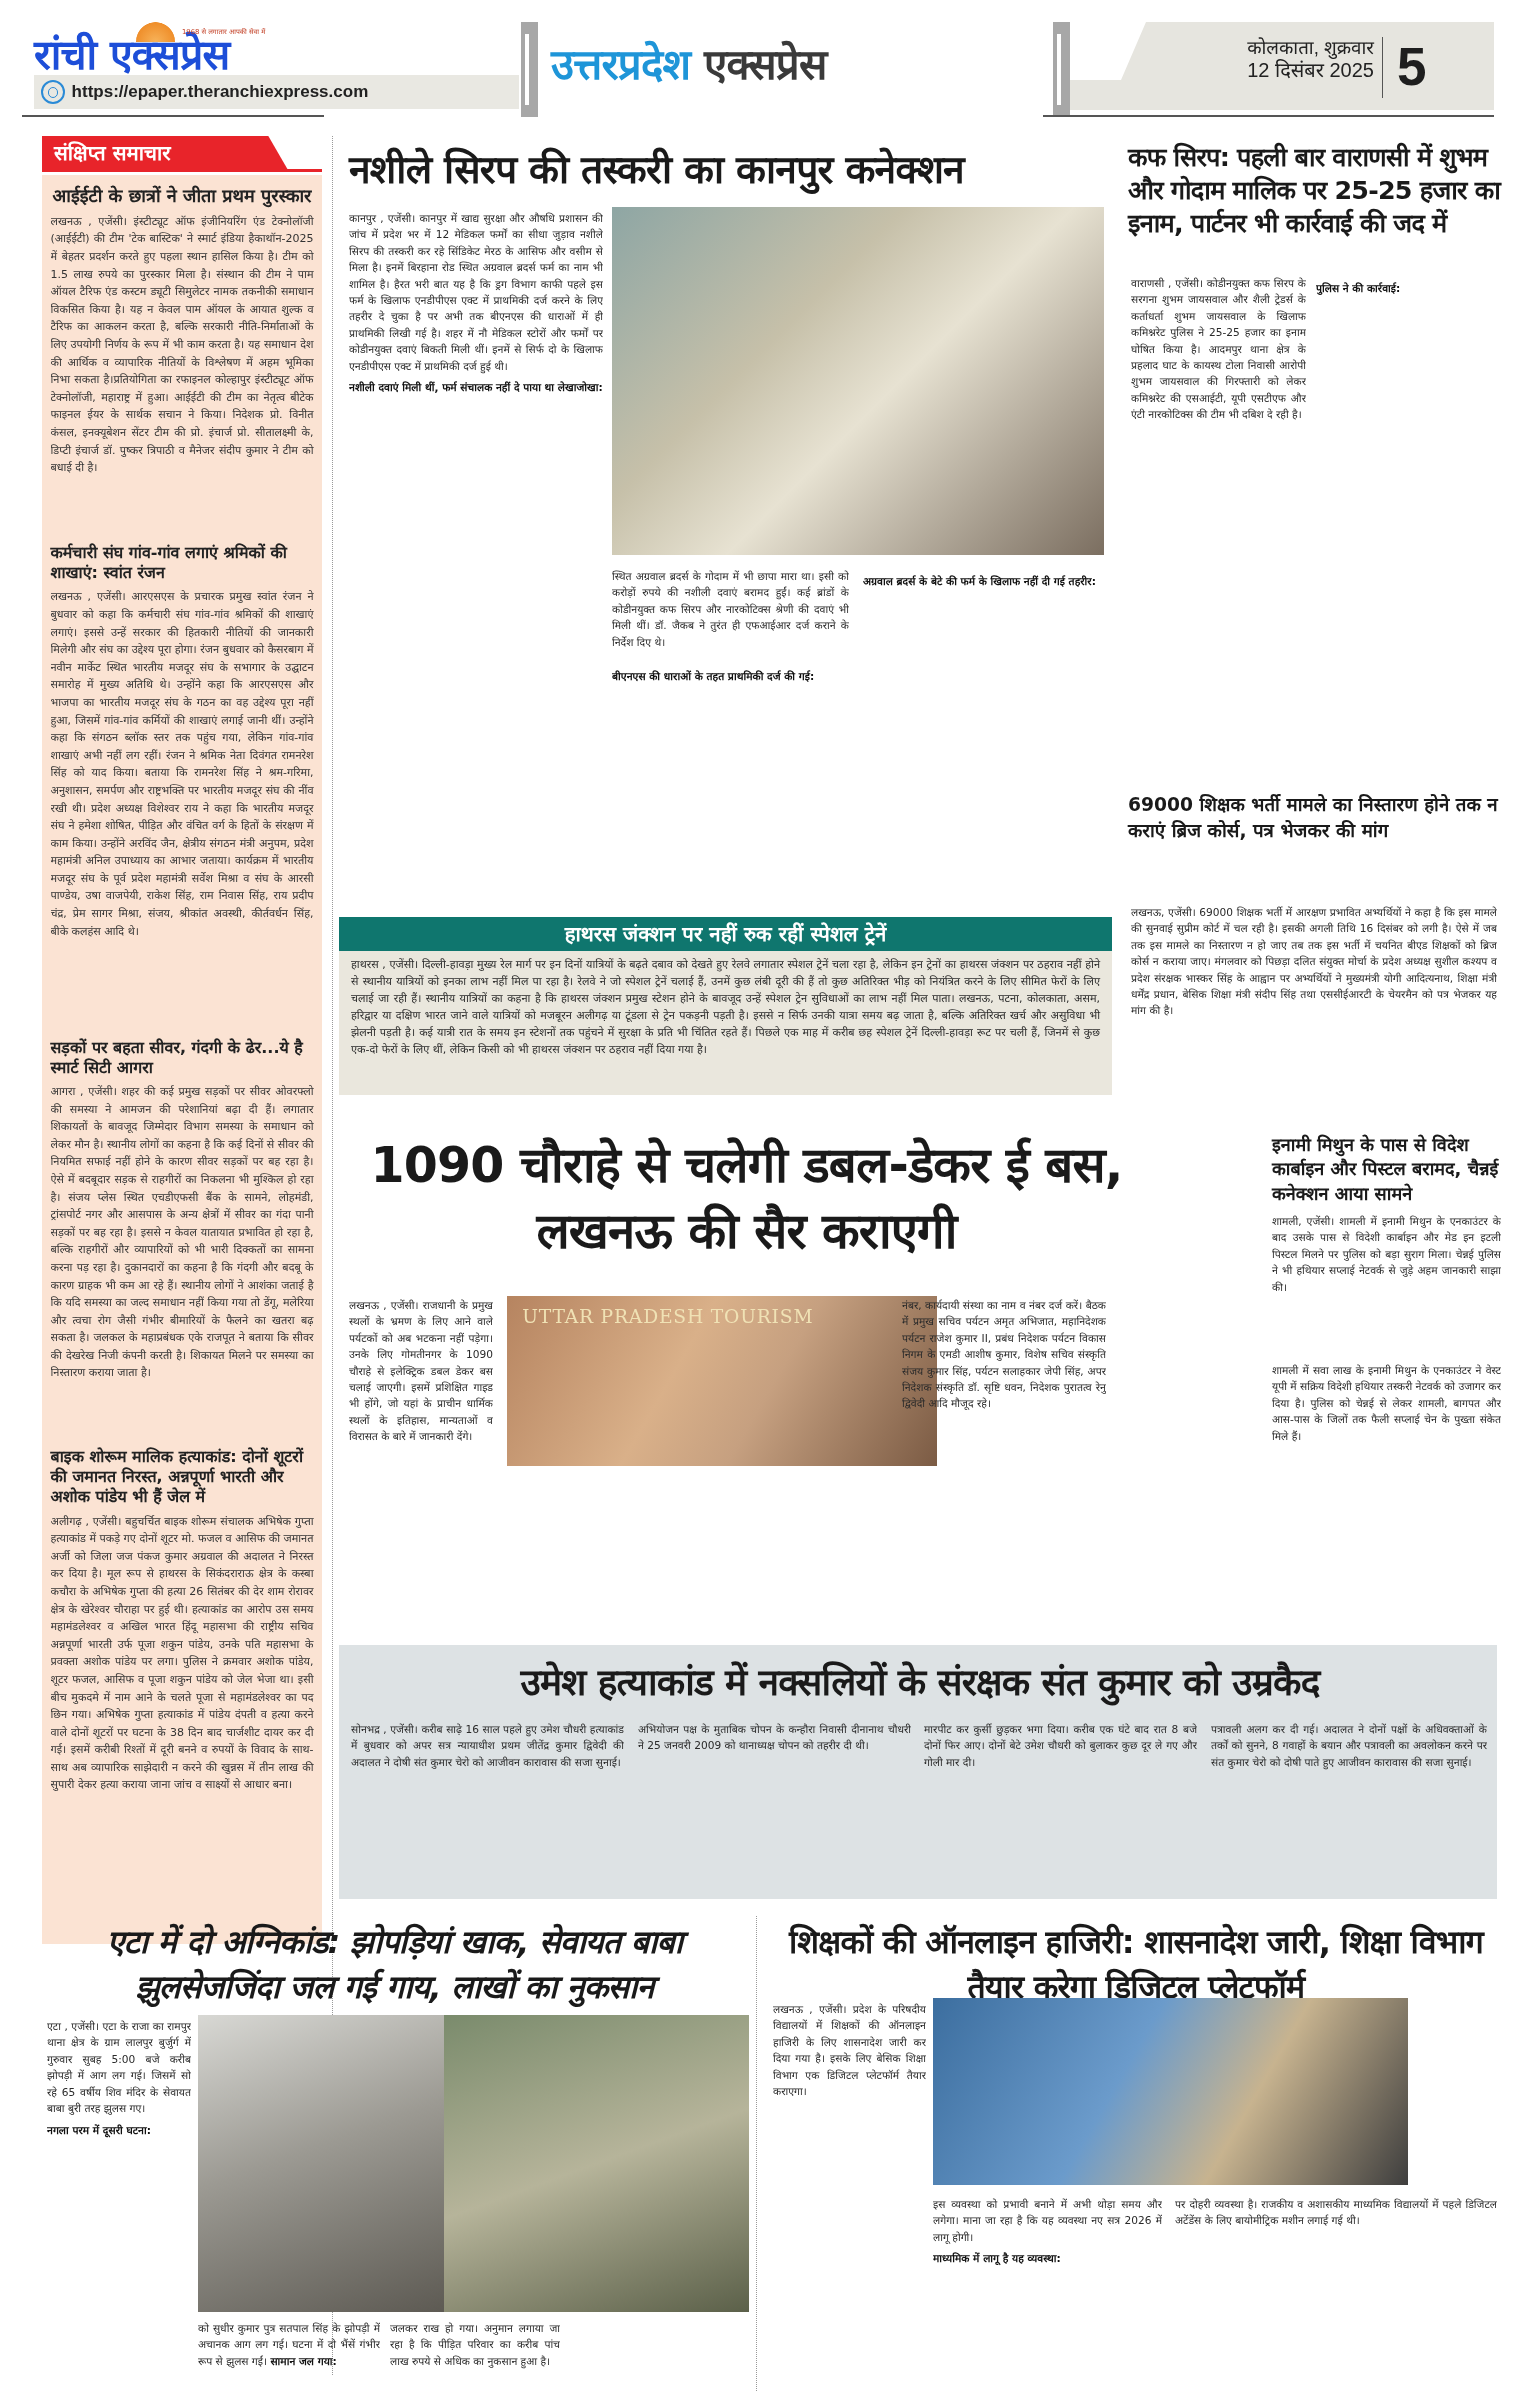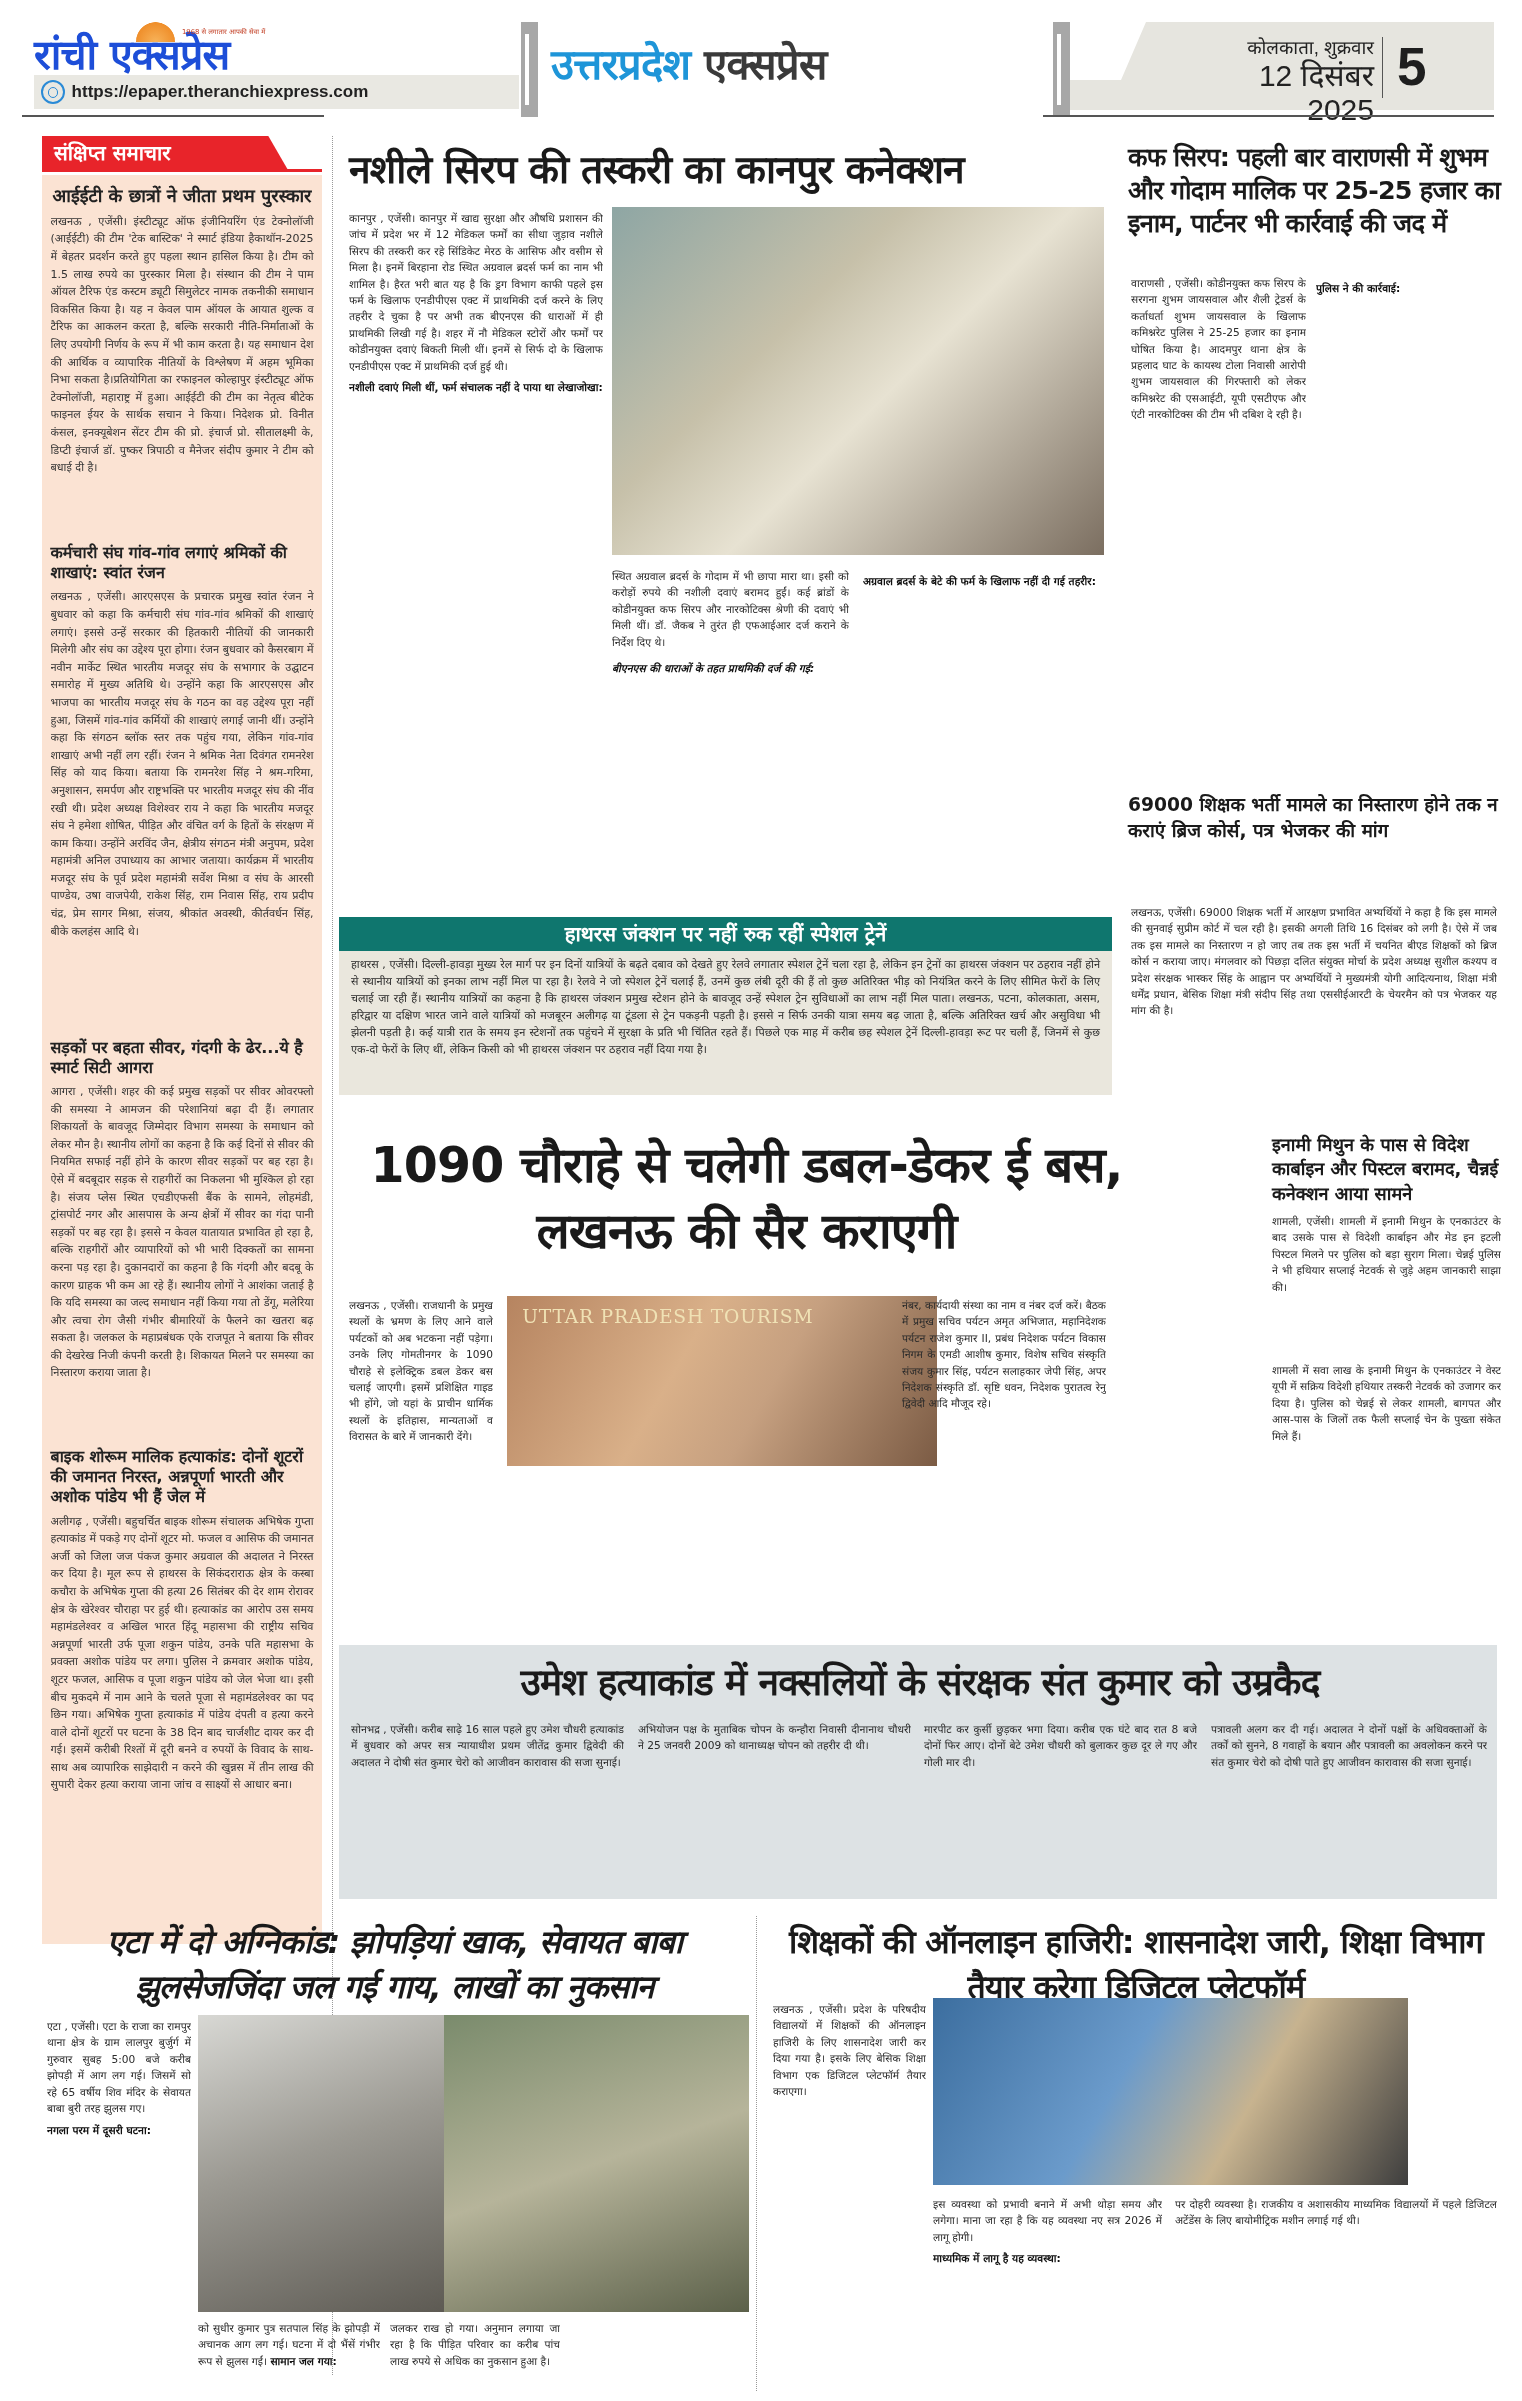--- a/index.html
+++ b/index.html
@@ -61,21 +61,21 @@
 <div class="abs mast-rule"></div>
 <div class="abs bracket" style="left:521px;"></div>
 <div class="abs section-title">
   <span class="blue">उत्तरप्रदेश</span>
   <span class="dark">एक्सप्रेस</span>
 </div>
 <div class="abs bracket" style="left:1053px;"></div>
 <div class="abs date-box" style="left:1070px; width:424px;"></div>
 <div class="abs date-text">
   <div>कोलकाता, शुक्रवार</div>
-  <div style="font-size:30px;">12 दिसंबर 2025</div>
+  <div style="font-size:20px;">12 दिसंबर 2025</div>
 </div>
 <div class="abs date-divider"></div>
 <div class="abs page-num">5</div>
 <div class="abs mast-rule2" style="left:1043px; width:451px;"></div>
 
 <div class="abs briefs-head">संक्षिप्त समाचार</div>
 <div class="abs briefs-rule"></div>
 <div class="abs briefs">
   <div class="brief">
     <h3 style="text-align:center;font-size:18px;">आईईटी के छात्रों ने जीता प्रथम पुरस्कार</h3>
@@ -98,21 +98,21 @@
 <div class="abs vdots" style="left:332px; top:136px; height:2239px;"></div>
 
 <div class="abs h-big" style="left:349px; top:141px; width:763px; font-size:39px;">नशीले सिरप की तस्करी का कानपुर कनेक्शन</div>
 <div class="abs col" style="left:349px; top:210px; width:254px; height:704px; overflow:hidden;">
   <span>कानपुर , एजेंसी। कानपुर में खाद्य सुरक्षा और औषधि प्रशासन की जांच में प्रदेश भर में 12 मेडिकल फर्मों का सीधा जुड़ाव नशीले सिरप की तस्करी कर रहे सिंडिकेट मेरठ के आसिफ और वसीम से मिला है। इनमें बिरहाना रोड स्थित अग्रवाल ब्रदर्स फर्म का नाम भी शामिल है। हैरत भरी बात यह है कि ड्रग विभाग काफी पहले इस फर्म के खिलाफ एनडीपीएस एक्ट में प्राथमिकी दर्ज करने के लिए तहरीर दे चुका है पर अभी तक बीएनएस की धाराओं में ही प्राथमिकी लिखी गई है। शहर में नौ मेडिकल स्टोरों और फर्मों पर कोडीनयुक्त दवाएं बिकती मिली थीं। इनमें से सिर्फ दो के खिलाफ एनडीपीएस एक्ट में प्राथमिकी दर्ज हुई थी।</span>
   <b style="display:block;margin-top:5.1px;">नशीली दवाएं मिली थीं, फर्म संचालक नहीं दे पाया था लेखाजोखा:</b>
 </div>
 <div class="abs photo" style="left:612px; top:207px; width:492px; height:348px;"></div>
 <div class="abs col" style="left:612px; top:568px; width:237px; height:339px; overflow:hidden;">
   <span>स्थित अग्रवाल ब्रदर्स के गोदाम में भी छापा मारा था। इसी को करोड़ों रुपये की नशीली दवाएं बरामद हुईं। कई ब्रांडों के कोडीनयुक्त कफ सिरप और नारकोटिक्स श्रेणी की दवाएं भी मिली थीं। डॉ. जैकब ने तुरंत ही एफआईआर दर्ज कराने के निर्देश दिए थे।</span>
-  <b style="display:block;margin-top:10px;font-style:italic;">बीएनएस की धाराओं के तहत प्राथमिकी दर्ज की गई:</b>
+  <b style="display:block;margin-top:18px;">बीएनएस की धाराओं के तहत प्राथमिकी दर्ज की गई:</b>
 </div>
 <div class="abs col" style="left:863px; top:568px; width:241px; height:339px; overflow:hidden;">
   <b style="display:block;margin-top:5.1px;">अग्रवाल ब्रदर्स के बेटे की फर्म के खिलाफ नहीं दी गई तहरीर:</b>
 </div>
 
 <div class="abs h-big" style="left:1128px; top:141px; width:373px; font-size:25.4px; line-height:1.3; font-weight:bold;">कफ सिरप: पहली बार वाराणसी में शुभम और गोदाम मालिक पर 25-25 हजार का इनाम, पार्टनर भी कार्रवाई की जद में</div>
 <div class="abs col" style="left:1131px; top:275px; width:175px; height:551px; overflow:hidden;">वाराणसी , एजेंसी। कोडीनयुक्त कफ सिरप के सरगना शुभम जायसवाल और शैली ट्रेडर्स के कर्ताधर्ता शुभम जायसवाल के खिलाफ कमिश्नरेट पुलिस ने 25-25 हजार का इनाम घोषित किया है। आदमपुर थाना क्षेत्र के प्रहलाद घाट के कायस्थ टोला निवासी आरोपी शुभम जायसवाल की गिरफ्तारी को लेकर कमिश्नरेट की एसआईटी, यूपी एसटीएफ और एंटी नारकोटिक्स की टीम भी दबिश दे रही है।</div>
 <div class="abs col" style="left:1316px; top:275px; width:181px; height:551px; overflow:hidden;">
   <b style="display:block;margin-top:5.1px;">पुलिस ने की कार्रवाई:</b>
 </div>

